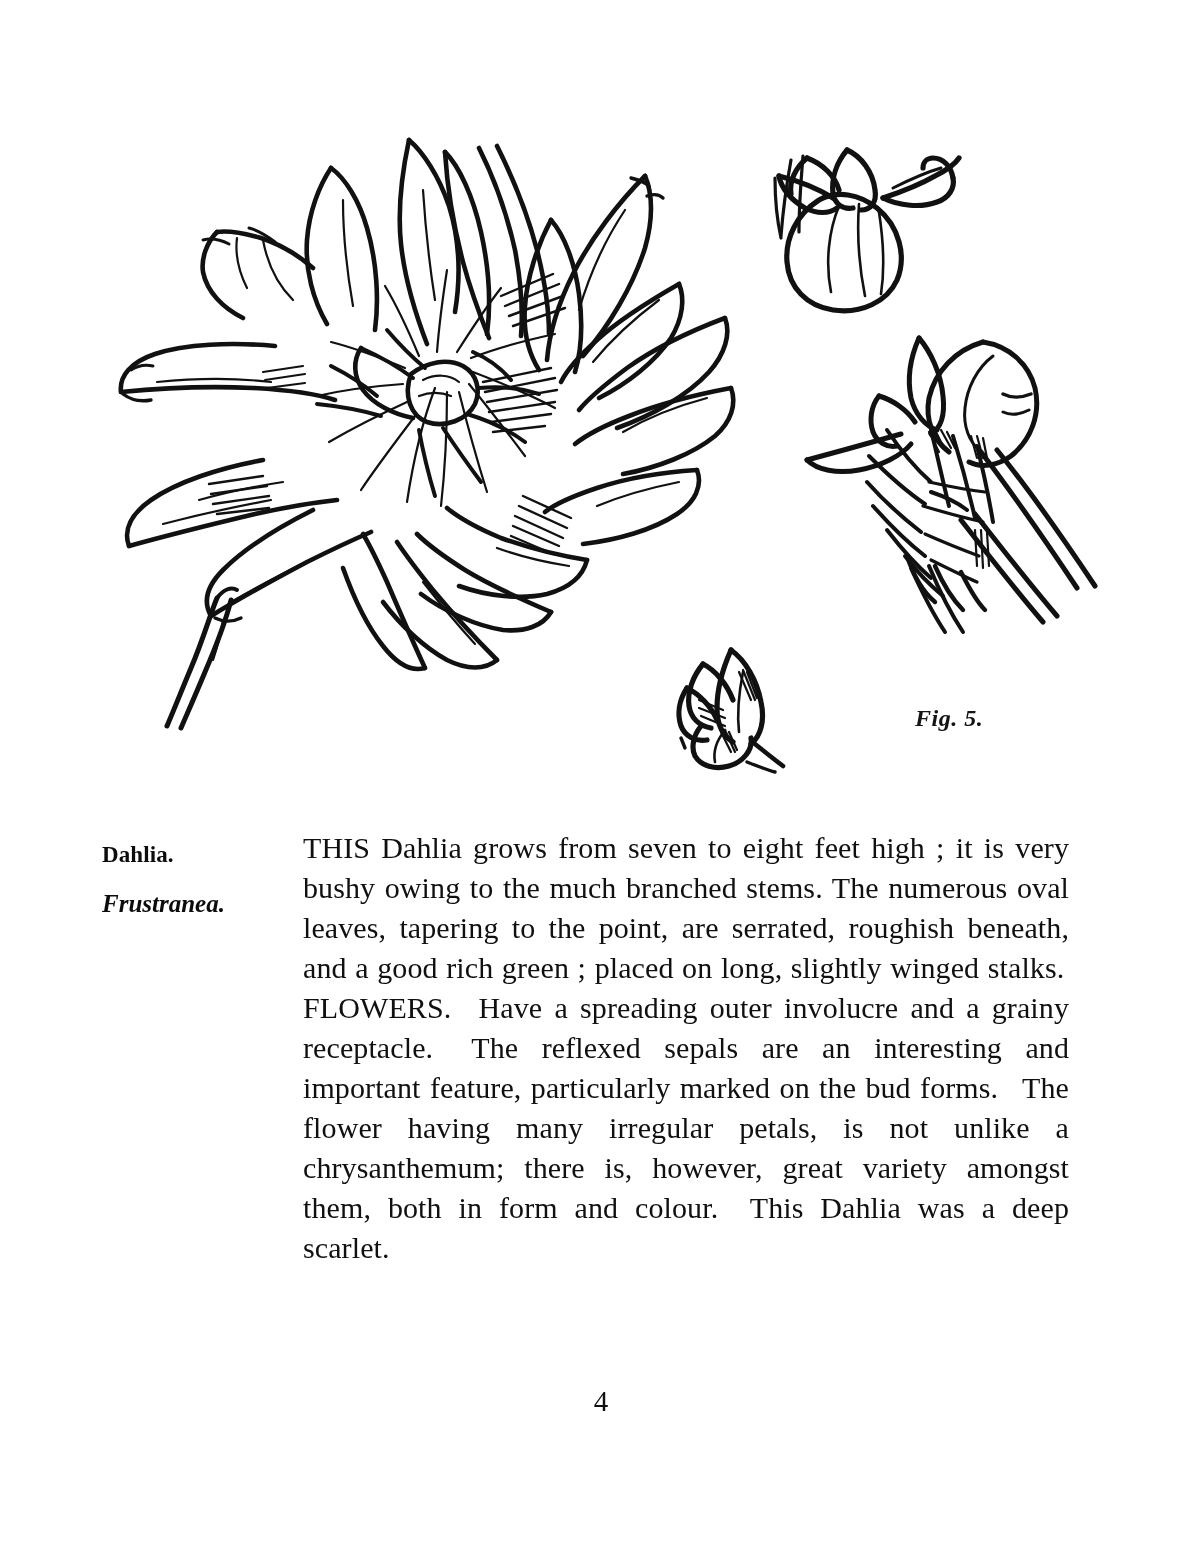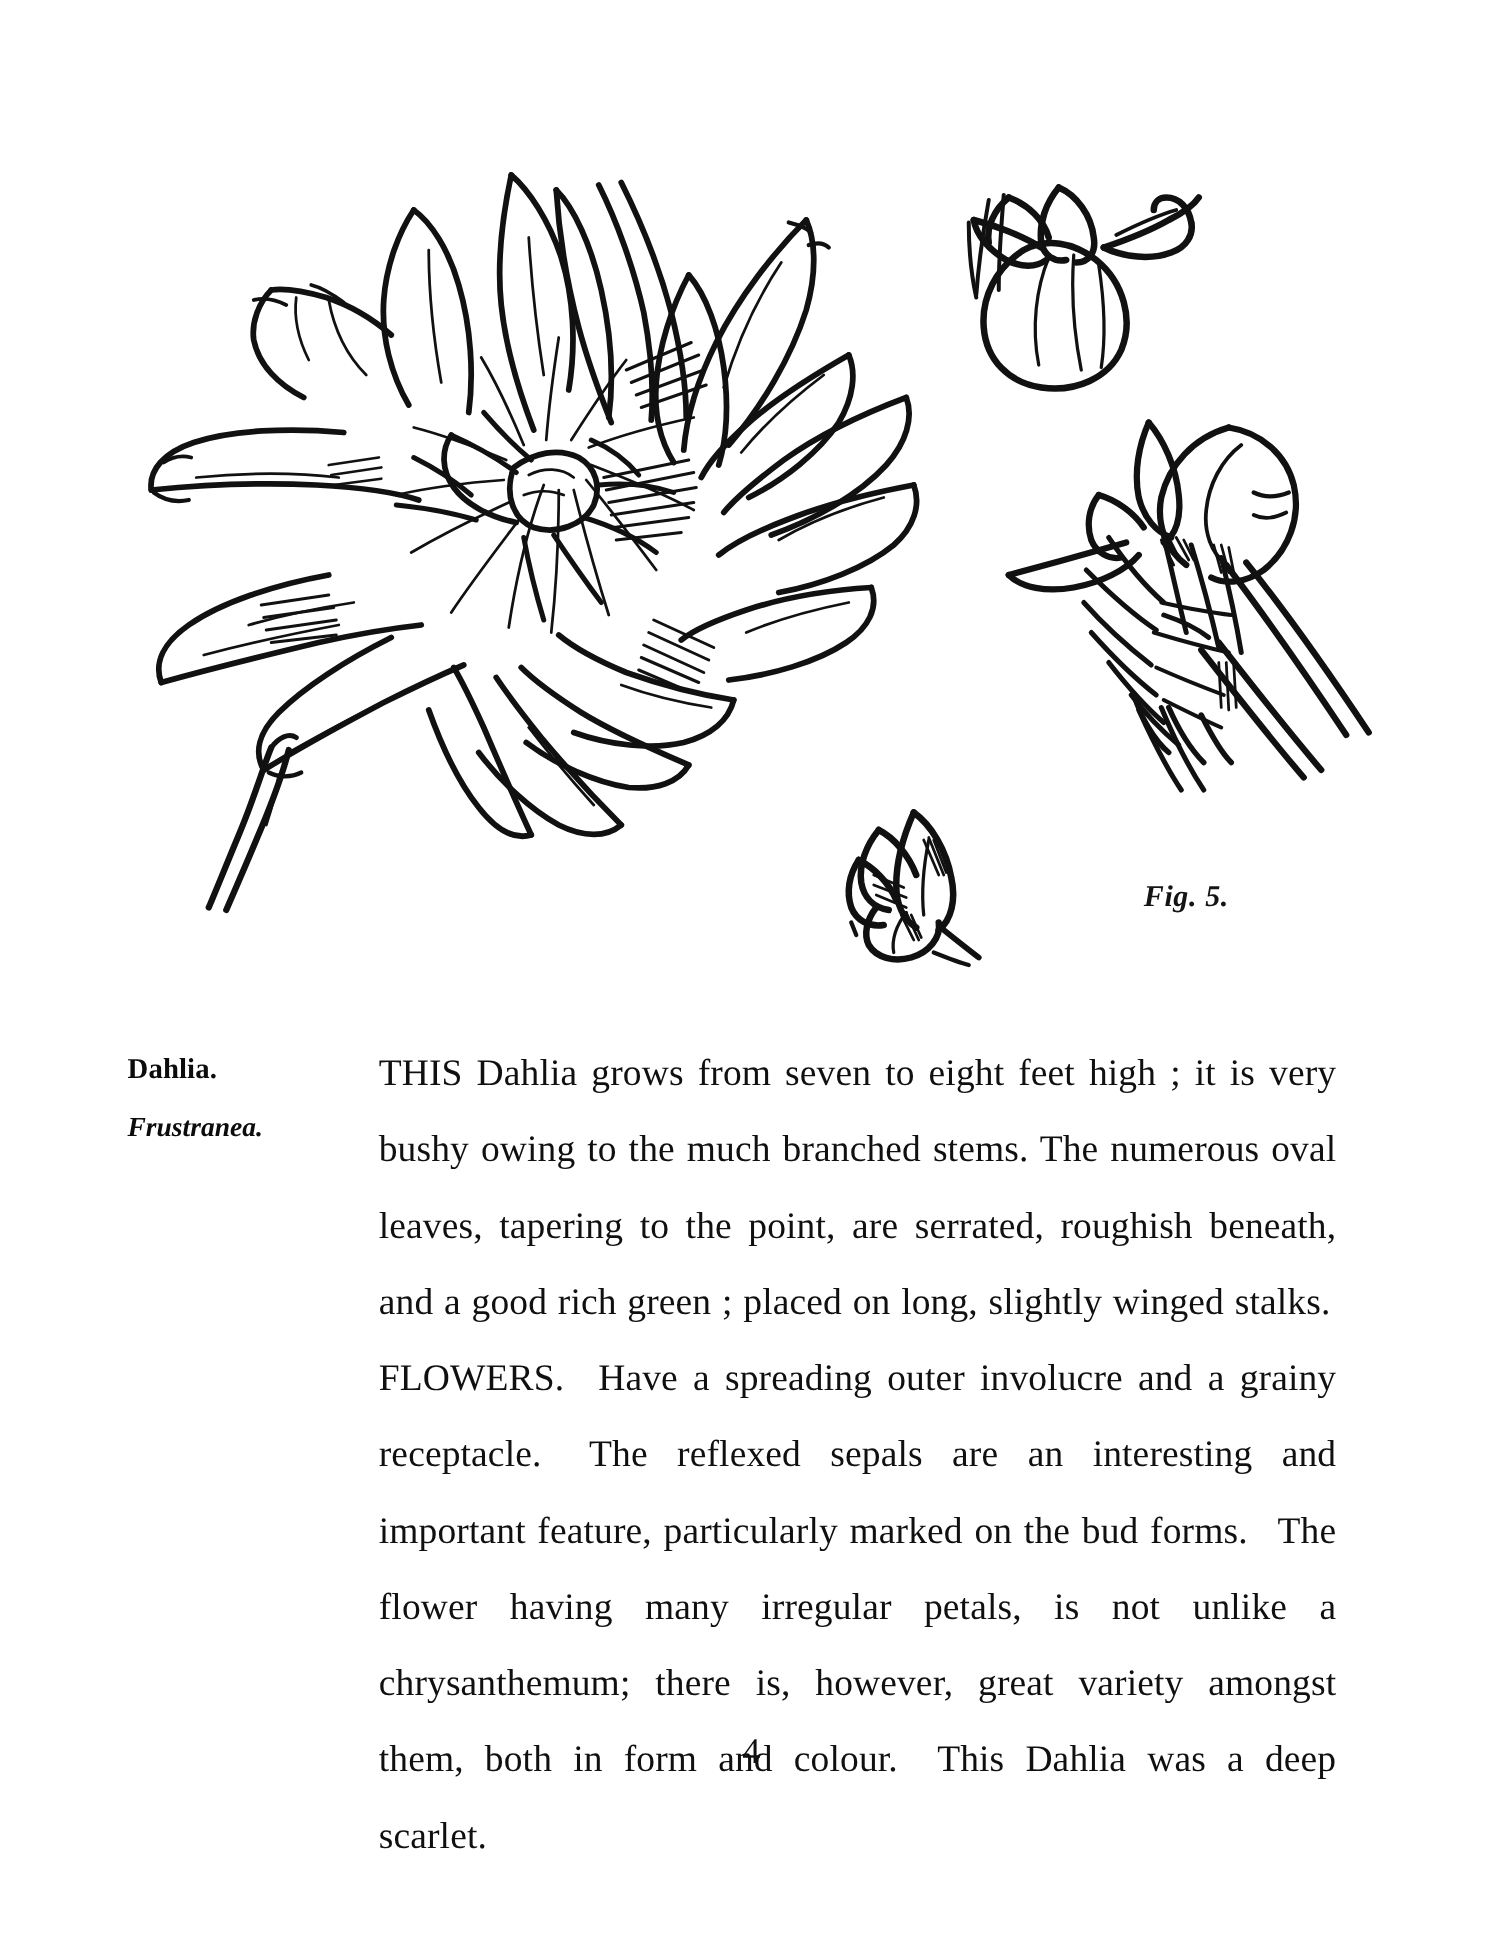--- a/index.html
+++ b/index.html
@@ -61,39 +61,39 @@
     font-weight: 700;
     font-size: 23px;
     line-height: 1.5;
     letter-spacing: 0.1px;
     color: #0c0c0c;
     font-family: "Liberation Serif", "DejaVu Serif", serif;
   }
   .marginal-note .mn-species {
     font-style: italic;
     font-weight: 700;
-    font-size: 22px;
+    font-size: 25px;
     line-height: 1.5;
     margin-top: 12px;
     color: #0c0c0c;
     font-family: "Liberation Serif", "DejaVu Serif", serif;
   }
 
   .body-column {
     position: absolute;
     left: 303px;
     top: 0px;
     width: 766px;
   }
   .body-column p {
     margin: 0;
     text-align: justify;
     text-align-last: left;
     font-size: 30px;
-    line-height: 61px;
+    line-height: 40px;
     letter-spacing: 0.1px;
     word-spacing: 1px;
     color: #101010;
   }
 
   
   .folio {
     position: absolute;
     left: 0;
     top: 1385px;

